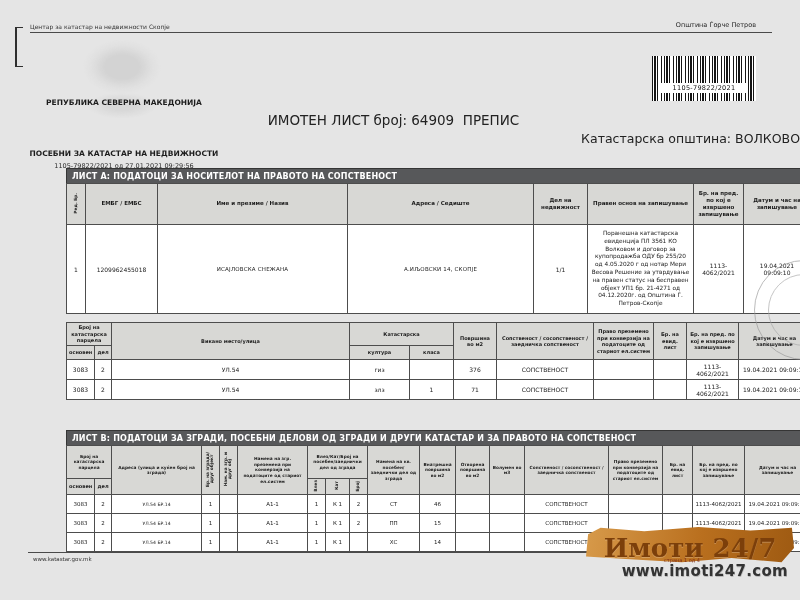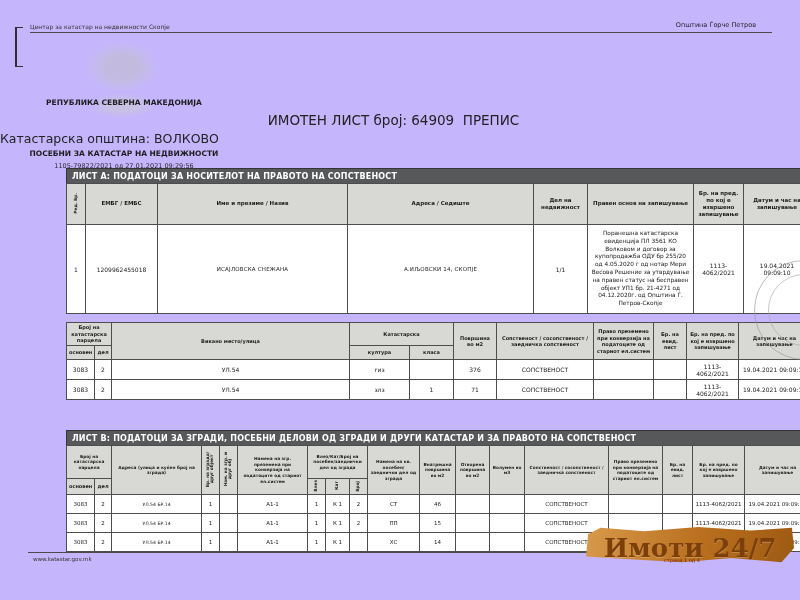--- a/index.html
+++ b/index.html
@@ -1,16 +1,16 @@
 <!DOCTYPE html>
 <html><head>
 <meta charset="utf-8">
 <style>
   html,body{margin:0;padding:0;background:#ffffff;}
-  .page{position:relative;width:800px;height:600px;background:#c4b5fd;overflow:hidden;
+  .page{position:relative;width:800px;height:600px;background:#e5e5e5;overflow:hidden;
         font-family:"DejaVu Sans","Liberation Sans",sans-serif;color:#2a2a2a;}
   
   .hdr-left{position:absolute;left:30px;top:23px;font-size:6px;color:#333;}
   .hdr-right{position:absolute;right:44px;top:21px;font-size:6.5px;color:#222;}
   .topline{position:absolute;left:30px;right:28px;top:32px;border-top:1px solid #4a4a4a;}
   .bracket{position:absolute;left:15px;top:27px;width:6px;height:38px;
            border-left:2px solid #2f2f2f;border-top:1.5px solid #2f2f2f;border-bottom:1.5px solid #2f2f2f;}
   
   .emblem{position:absolute;left:72px;top:32px;width:100px;height:92px;opacity:.5;border-radius:50%;
           background:radial-gradient(closest-side at 50% 38%,#c2c2c2 0 35%,rgba(200,200,200,.35) 60%,transparent 78%),
@@ -18,21 +18,21 @@
   .agency{position:absolute;left:18px;top:58px;width:212px;text-align:center;}
   .agency .l1,.agency .l2{font-size:7.5px;font-weight:bold;color:#1d1d1d;line-height:1.45;margin-top:40px;}
   .agency .prot{font-size:6.5px;color:#2c2c2c;margin-top:2px;}
   
   .barcode{position:absolute;left:652px;top:56px;width:104px;height:45px;}
   .bars{position:absolute;inset:0;background:repeating-linear-gradient(90deg,#141414 0 1px,#fff 1px 2px,#141414 2px 4px,#fff 4px 5px,#141414 5px 6px,#fff 6px 9px,#141414 9px 10px,#fff 10px 12px);}
   .bc-label{position:absolute;left:9px;right:9px;top:27px;height:10px;background:#fff;
             font-size:6.5px;line-height:10px;text-align:center;letter-spacing:.3px;color:#111;}
   
   .title{position:absolute;left:0;right:13px;top:112px;text-align:center;font-size:13.5px;color:#222;white-space:pre;}
-  .subtitle{position:absolute;left:0;right:0;top:131px;text-align:left;font-size:12.5px;color:#222;}
+  .subtitle{position:absolute;left:0;right:0;top:131px;text-align:right;font-size:12.5px;color:#222;}
   
   .tblwrap{position:absolute;left:28px;width:744px;padding-left:38px;}
   .bar{background:#57585a;color:#fff;font-size:8px;font-weight:bold;letter-spacing:.2px;
        padding:3px 5px 2px 5px;border:1px solid #353535;border-bottom:none;}
   table{border-collapse:collapse;table-layout:fixed;width:744px;background:#fff;}
   th,td{border:1px solid #4d4d4d;padding:1px 2px;overflow:hidden;}
   th{background:#d8d8d5;font-weight:bold;color:#1c1c1c;font-size:5px;line-height:1.3;text-align:center;vertical-align:middle;}
   td{font-size:6px;text-align:center;vertical-align:middle;color:#1a1a1a;}
   .a-head th{height:38px;font-size:5.5px;}
   .a-row td{height:84px;}
@@ -73,20 +73,24 @@
   <div class="hdr-right">Општина Ѓорче Петров</div>
   <div class="topline"></div>
 
   <div class="emblem"></div>
   <div class="agency">
     <div class="l1">РЕПУБЛИКА СЕВЕРНА МАКЕДОНИЈА</div>
     <div class="l2">ПОСЕБНИ ЗА КАТАСТАР НА НЕДВИЖНОСТИ</div>
     <div class="prot">1105-79822/2021 од 27.01.2021 09:29:56</div>
   </div>
 
+  <div class="barcode">
+    <div class="bars"></div>
+    <div class="bc-label">1105-79822/2021</div>
+  </div>
 
   <div class="title">ИМОТЕН ЛИСТ број: 64909  ПРЕПИС</div>
   <div class="subtitle">Катастарска општина: ВОЛКОВО</div>
 
   <div class="tblwrap" style="top:168px">
     <div class="bar">ЛИСТ А: ПОДАТОЦИ ЗА НОСИТЕЛОТ НА ПРАВОТО НА СОПСТВЕНОСТ</div>
     <table>
       <colgroup>
           <col style="width:19px">
           <col style="width:72px">
@@ -299,14 +303,15 @@
 
   <div class="stamp"></div>
 
   <div class="footline"></div>
   <div class="foot-site">www.katastar.gov.mk</div>
 
   <div class="banner">
     <span class="banner-text">Имоти 24/7</span>
   </div>
   <div class="page-num">страна 1 од 4</div>
+  <div class="imoti-url">www.imoti247.com</div>
 
 </div>
 
 </body></html>

